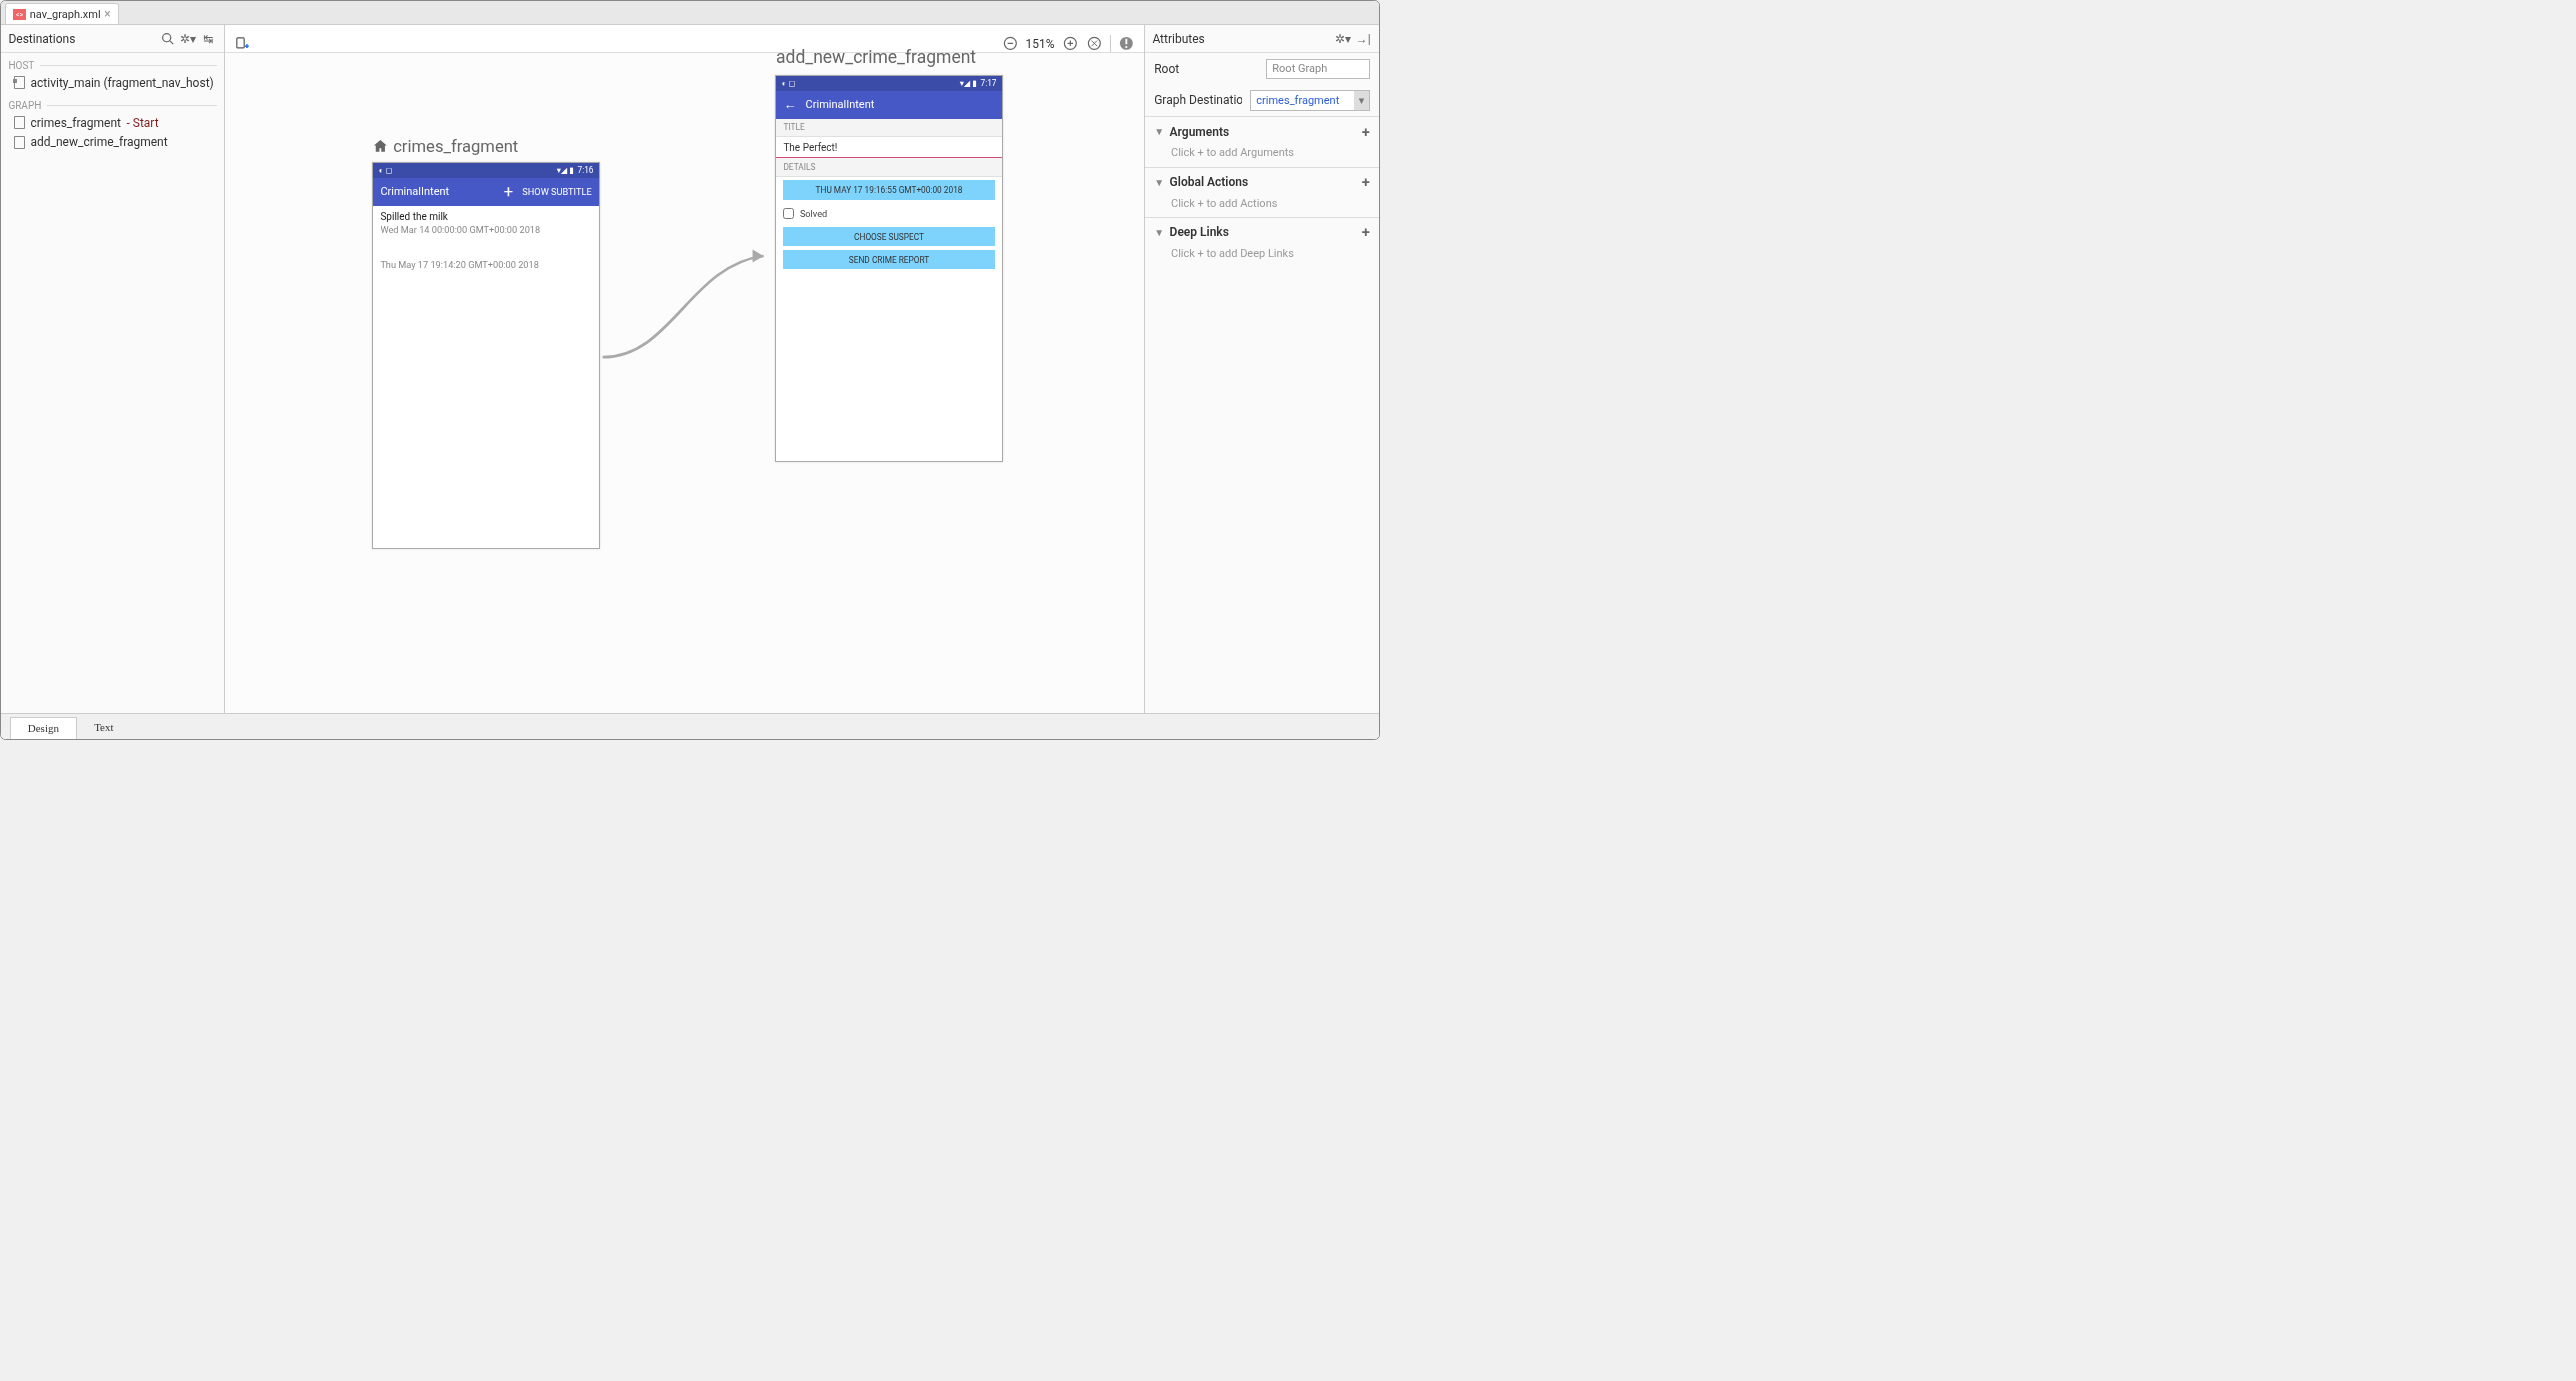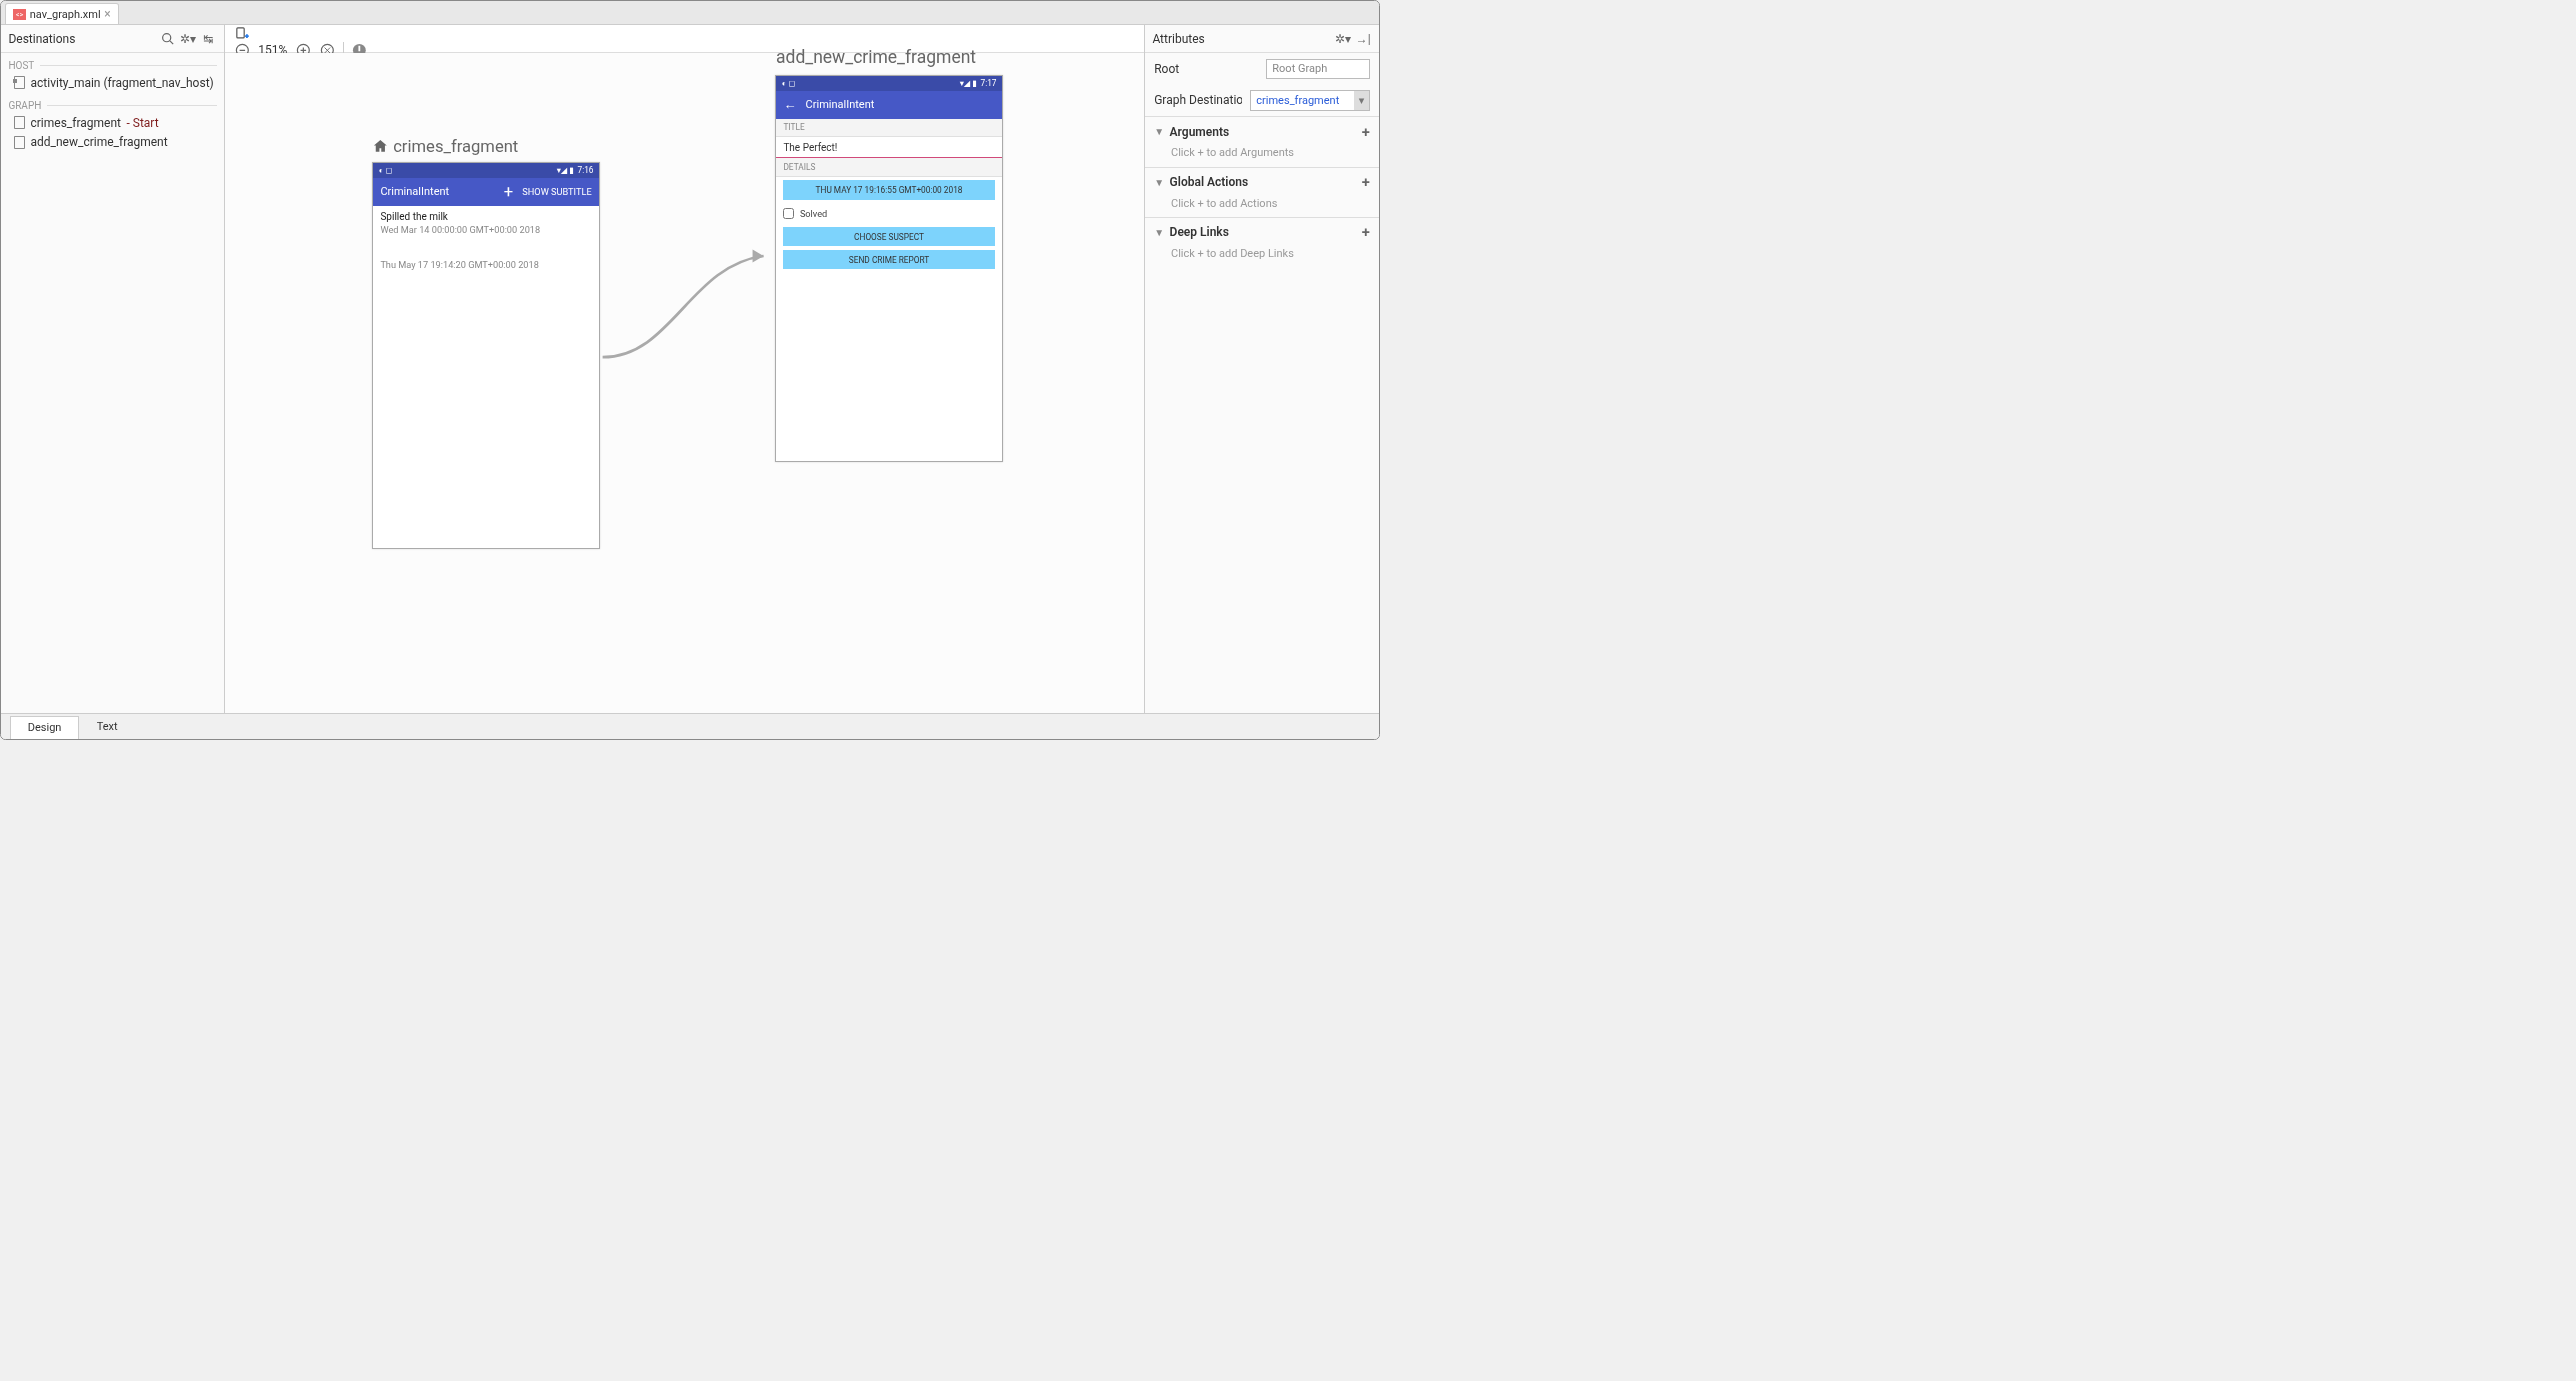--- a/index.html
+++ b/index.html
@@ -111,24 +111,23 @@
 
 .canvas-wrap {
   flex: 1;
   display: flex;
   flex-direction: column;
   background: #fff;
 }
 .canvas-toolbar {
   height: 28px;
   display: flex;
-  align-items: flex-start;
+  align-items: flex-end;
   padding: 0 9.2px;
   border-bottom: 0.9px solid #ddd;
-  flex-direction: column;
 }
 .canvas-toolbar .left { flex: 1; display: flex; align-items: center; gap: 7.4px; }
 .canvas-toolbar .right { display: flex; align-items: center; gap: 7.4px; }
 .tb-icon {
   width: 16.6px; height: 16.6px;
   color: #666;
   cursor: pointer;
   display: inline-flex; align-items: center; justify-content: center;
 }
 .canvas {
@@ -281,20 +280,21 @@
   padding: 0 9.2px 7.4px 26px;
 }
 
 
 .bottom-tabs {
   height: 26px;
   border-top: 0.9px solid #ccc;
   background: #f0f0f0;
   display: flex;
   align-items: flex-end;
+  font-family: Liberation Serif, serif;
 }
 .bottom-tab {
   padding: 4.6px 16.6px;
   font-size: 11px;
   border: 0.9px solid transparent;
   cursor: pointer;
 }
 .bottom-tab.active {
   background: #fff;
   border: 0.9px solid #ccc;

